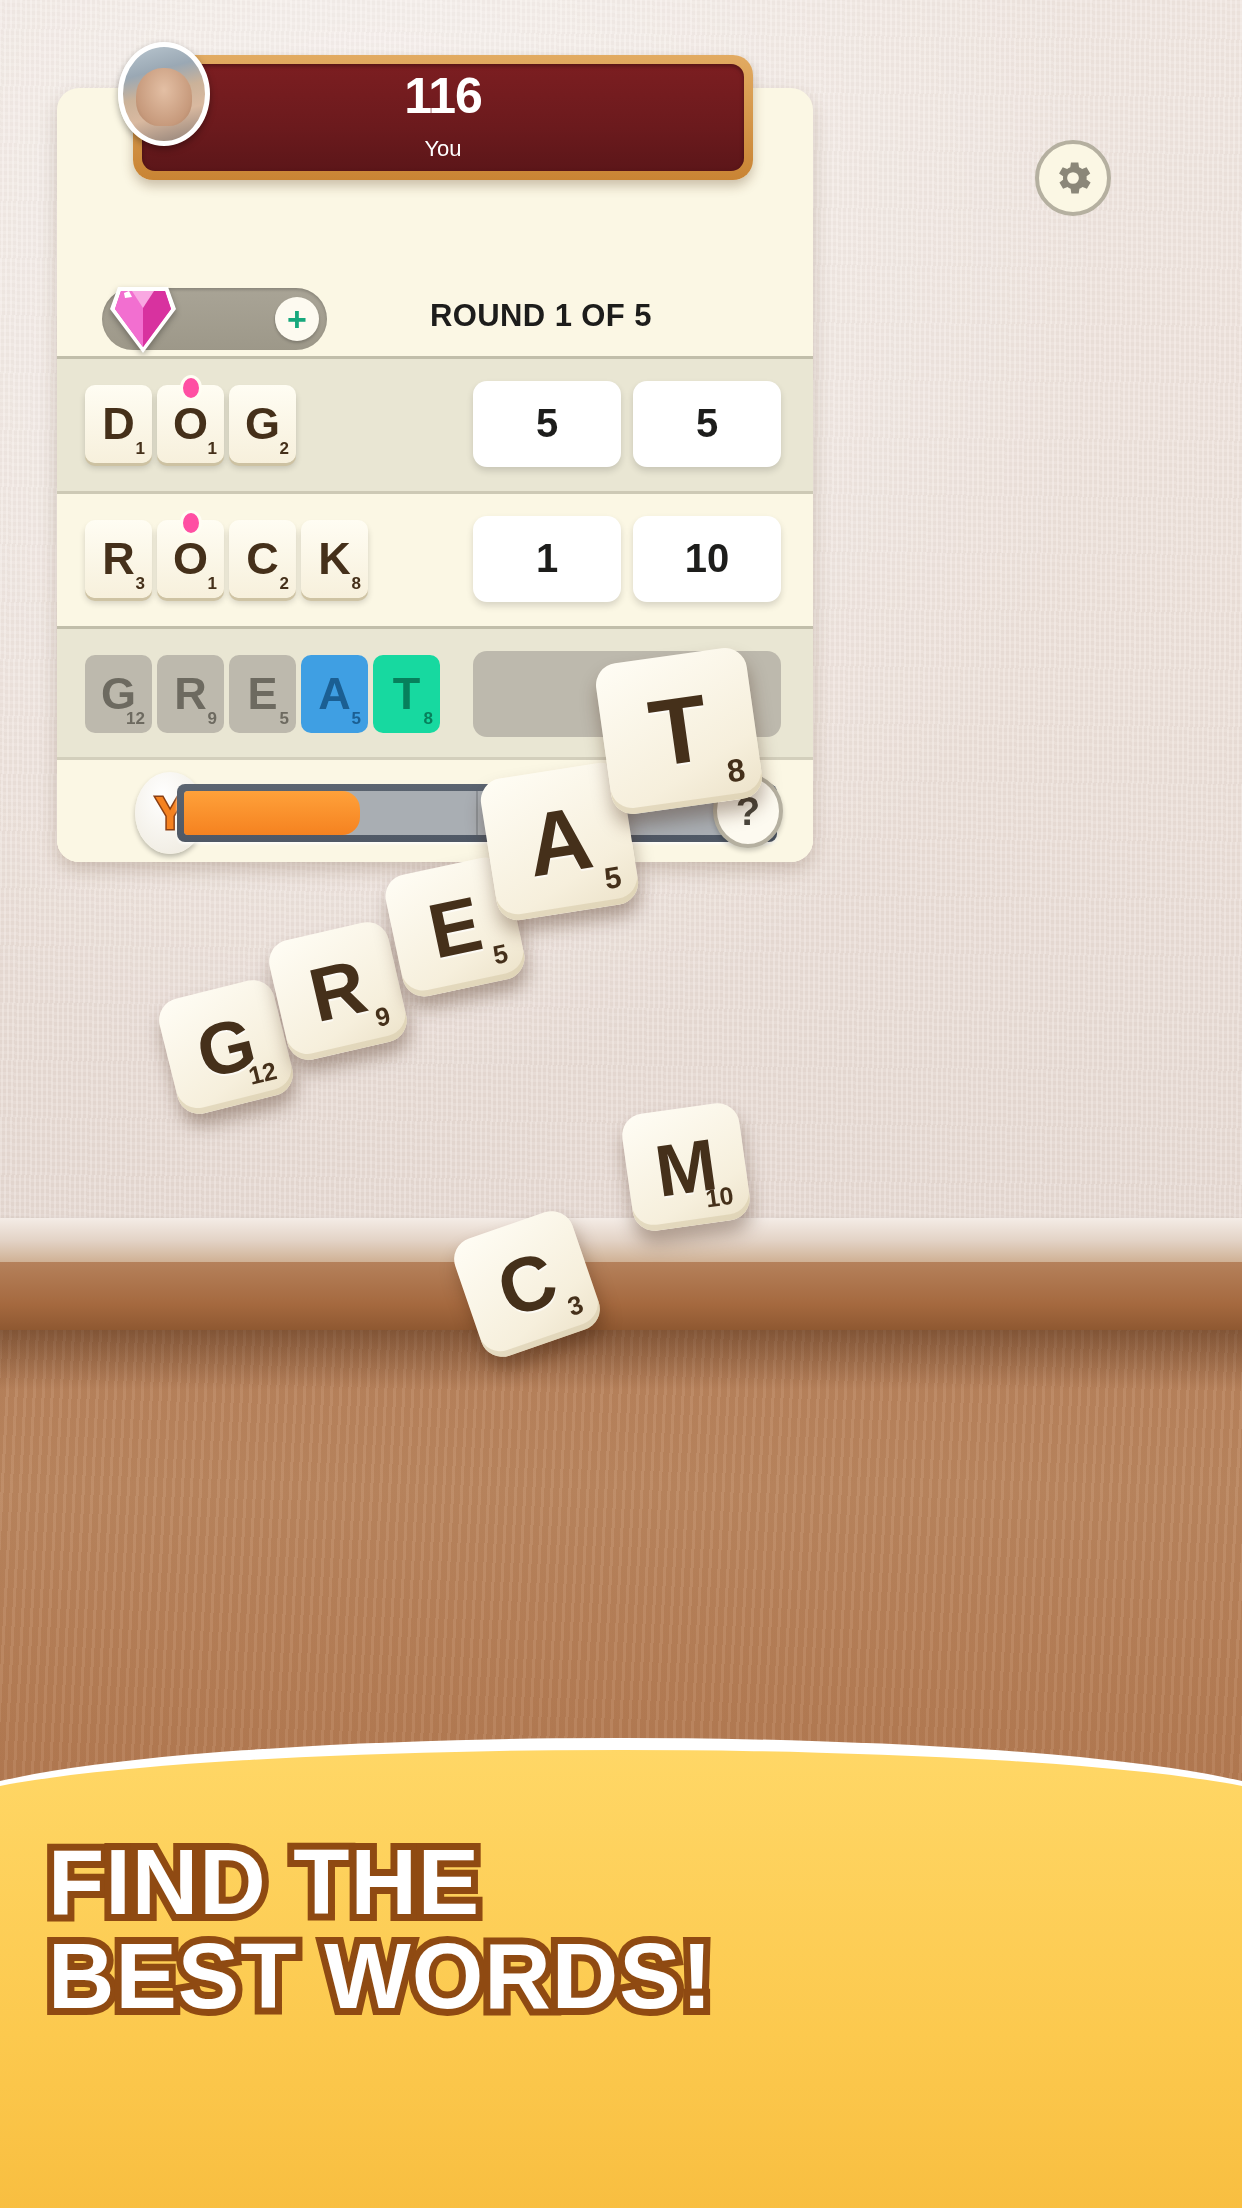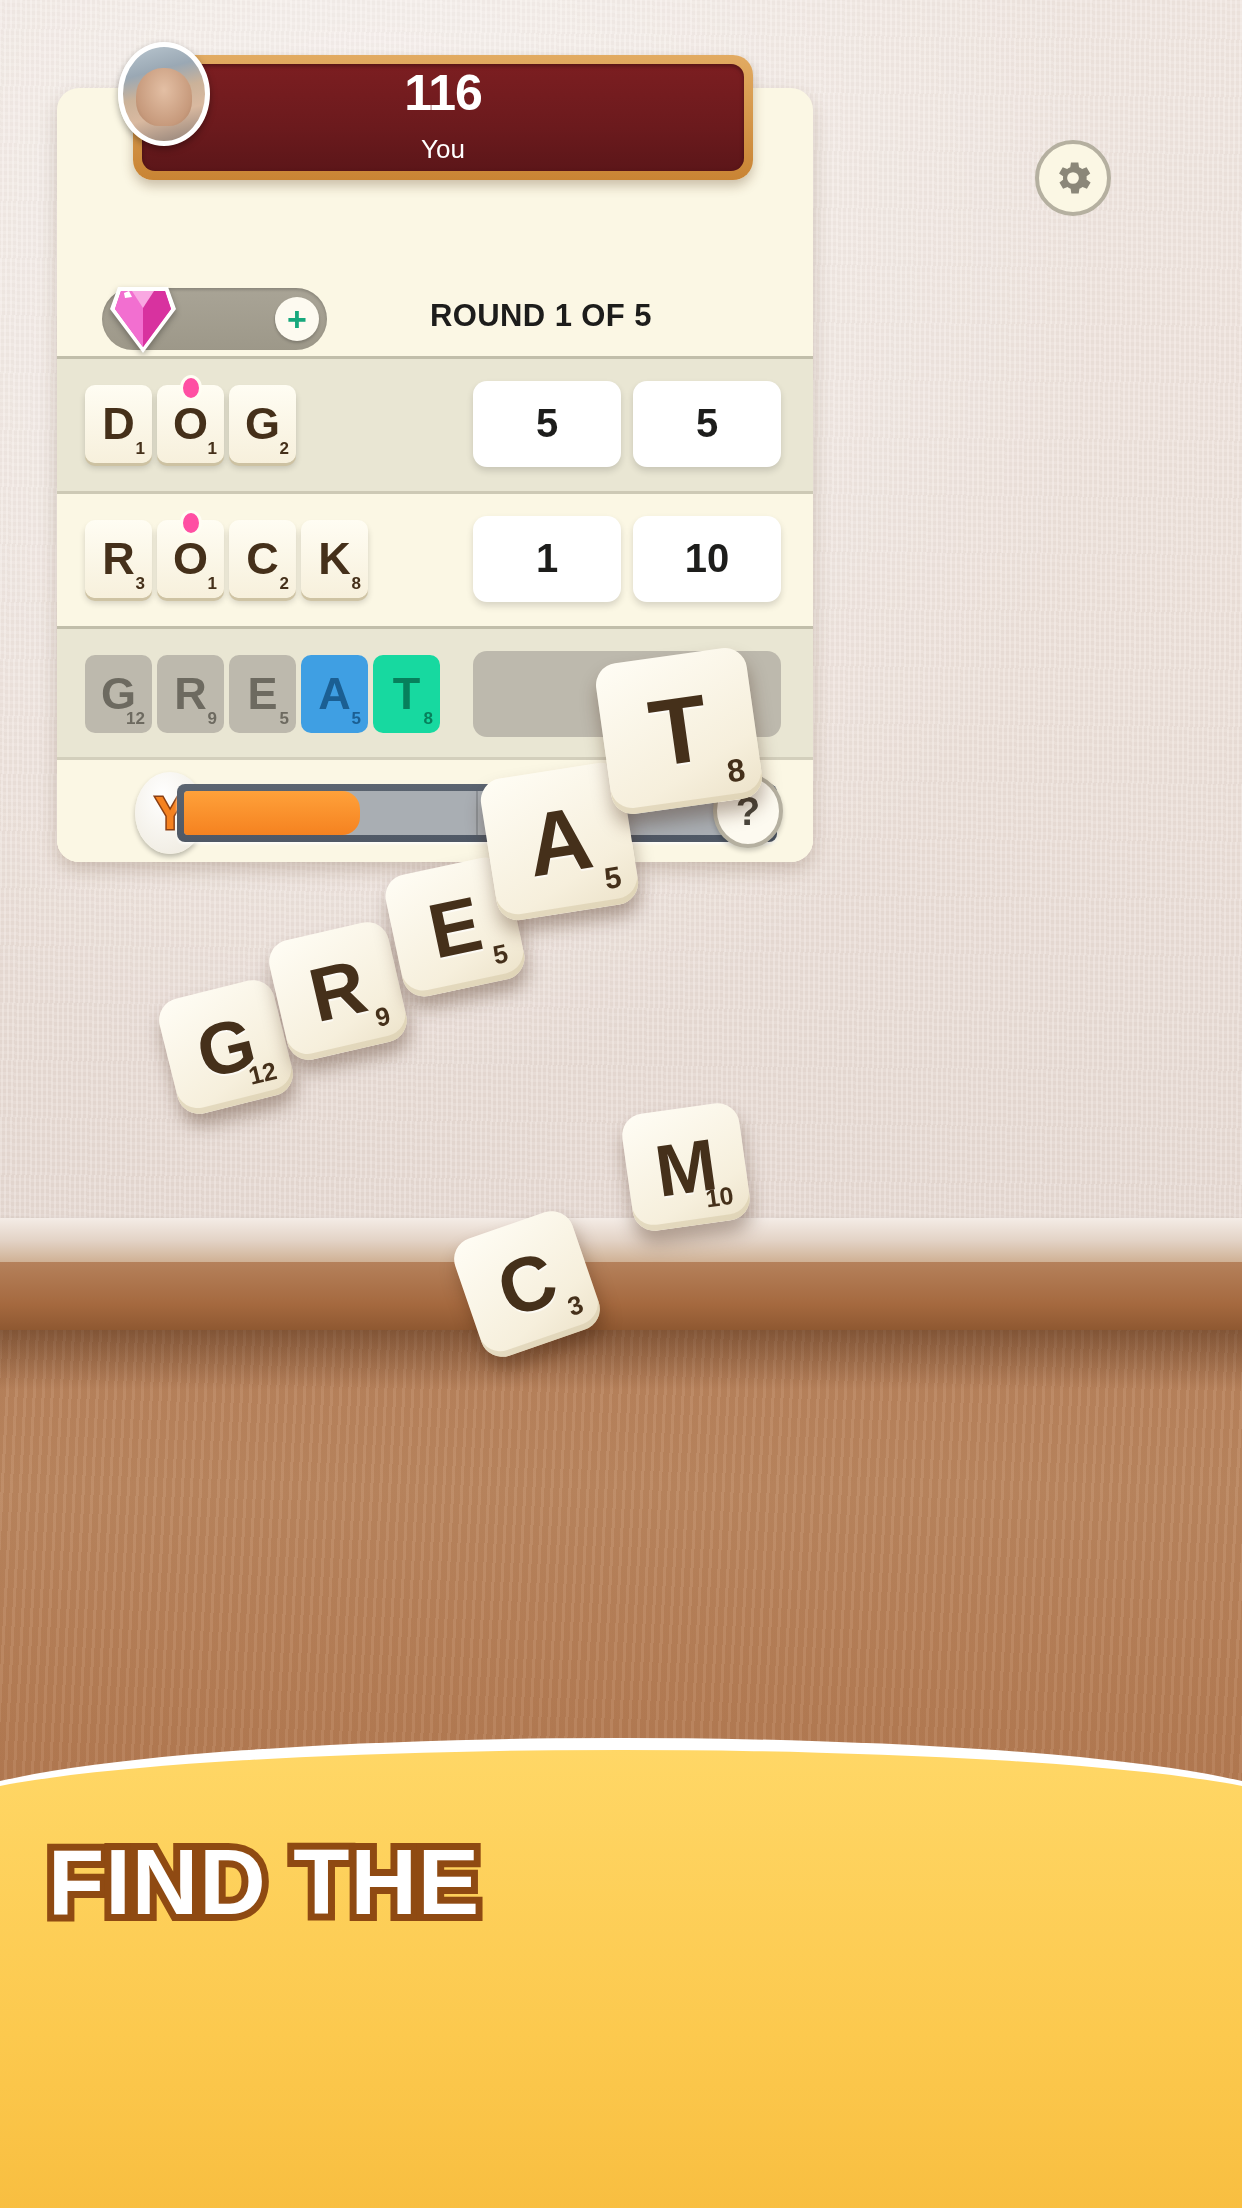--- a/index.html
+++ b/index.html
@@ -65,21 +65,21 @@
     padding:9px;
     display:flex; gap:8px;
   }
   .score-cell{
     flex:1; background:linear-gradient(180deg,#7c1e21 0%,#6b1a1d 60%,#5c1619 100%);
     border-radius:13px; position:relative;
     display:flex; flex-direction:column; align-items:center; justify-content:center;
     box-shadow:inset 0 2px 4px rgba(0,0,0,.35);
   }
   .score-val{ color:#fff; font-size:50px; font-weight:bold; line-height:.95; letter-spacing:-1px;}
-  .score-name{ color:#fff; font-size:26px; margin-top:16px; }
+  .score-name{ color:#fff; font-size:22px; margin-top:16px; }
   .avatar{
     position:absolute; width:92px; height:104px; top:-22px;
     border-radius:50%; border:5px solid #fff; overflow:hidden;
     box-shadow:0 3px 7px rgba(0,0,0,.35);
   }
   .avatar.left{ left:-24px; }
   .avatar.right{ right:-24px; }
   .avatar-a{ background:linear-gradient(165deg,#b9c6cf 0%, #9aa8b4 28%, #cbb299 48%, #d9b9a0 68%, #8e7f76 100%); }
   .avatar-a:after{ content:""; position:absolute; left:16%; top:22%; width:68%; height:62%;
     border-radius:48% 48% 42% 42%; background:radial-gradient(ellipse at 50% 38%, #e3bfa4, #c79a7c 70%, #a87d60); }
@@ -443,14 +443,15 @@
     </div>
     <div class="ftile" style="left: 465px; top: 1222px; width: 124px; height: 124px; transform: rotate(-19deg); z-index: 26;">
       <span class="fl" style="font-size: 77px;">C</span>
       <span class="fp" style="font-size: 26px;">3</span>
     </div>
   </div>
 
 <div id="banner">
   <div id="bantext">
     <div>FIND THE</div>
+    <div>BEST WORDS!</div>
   </div>
 </div>
 
 </body></html>

